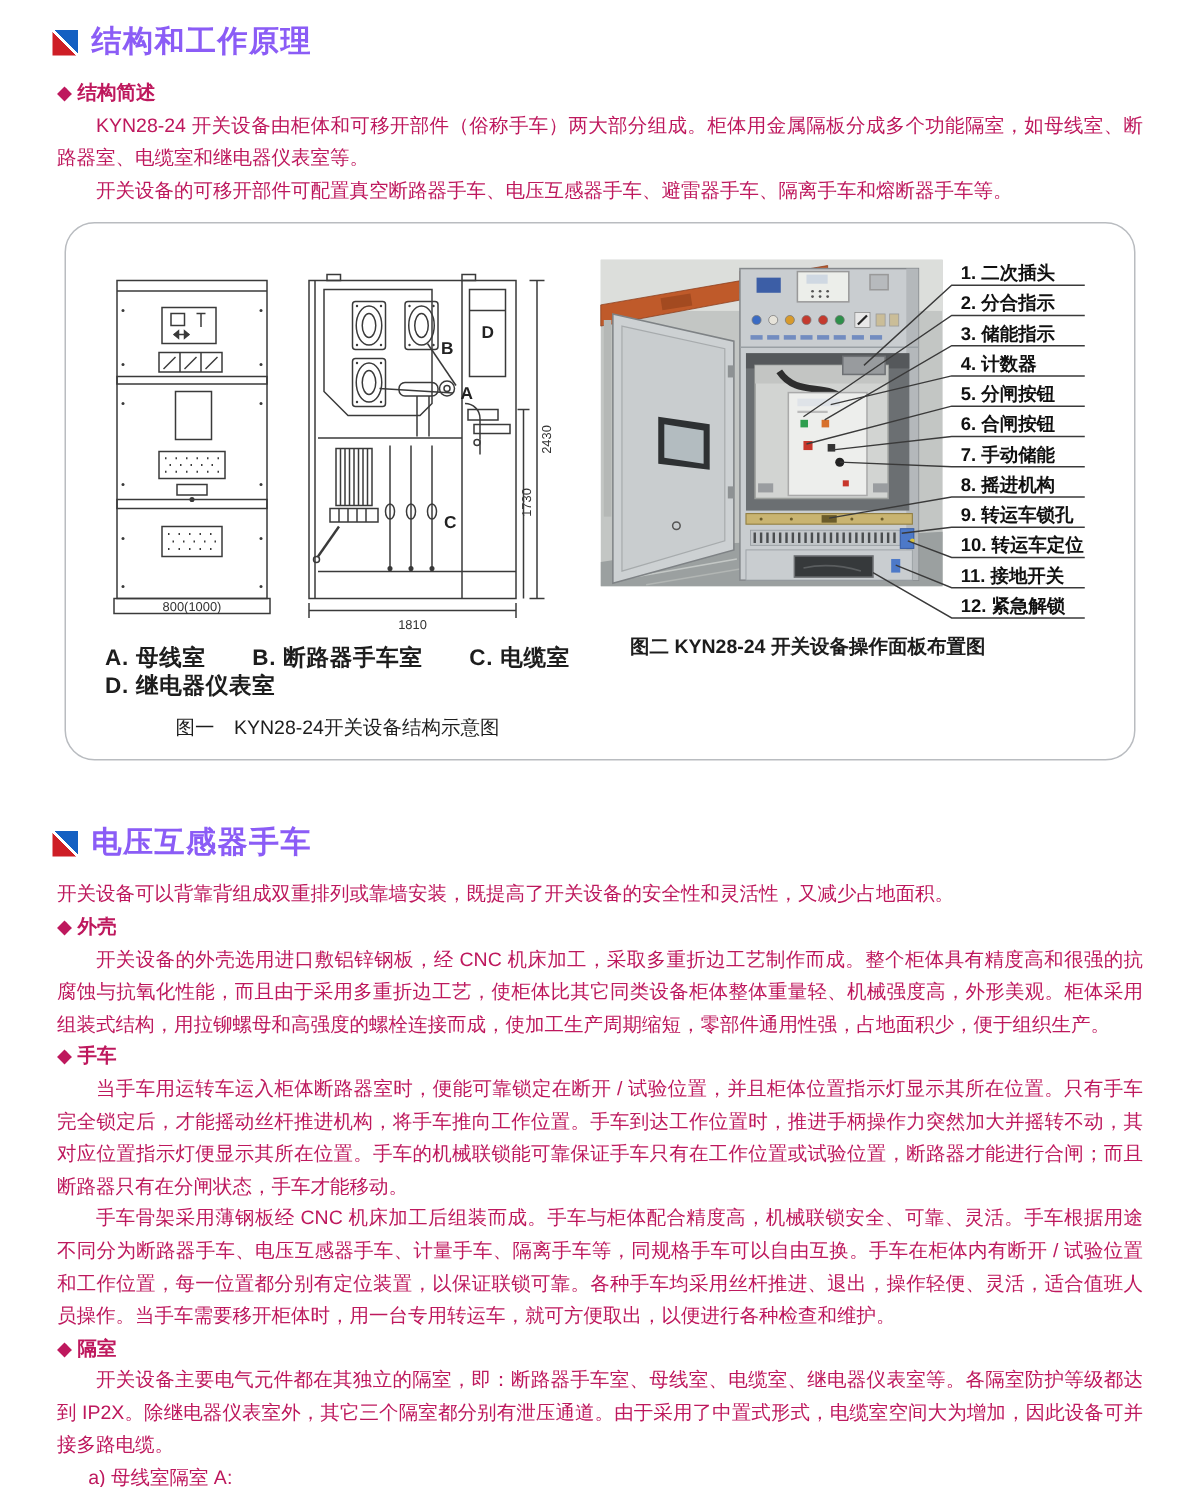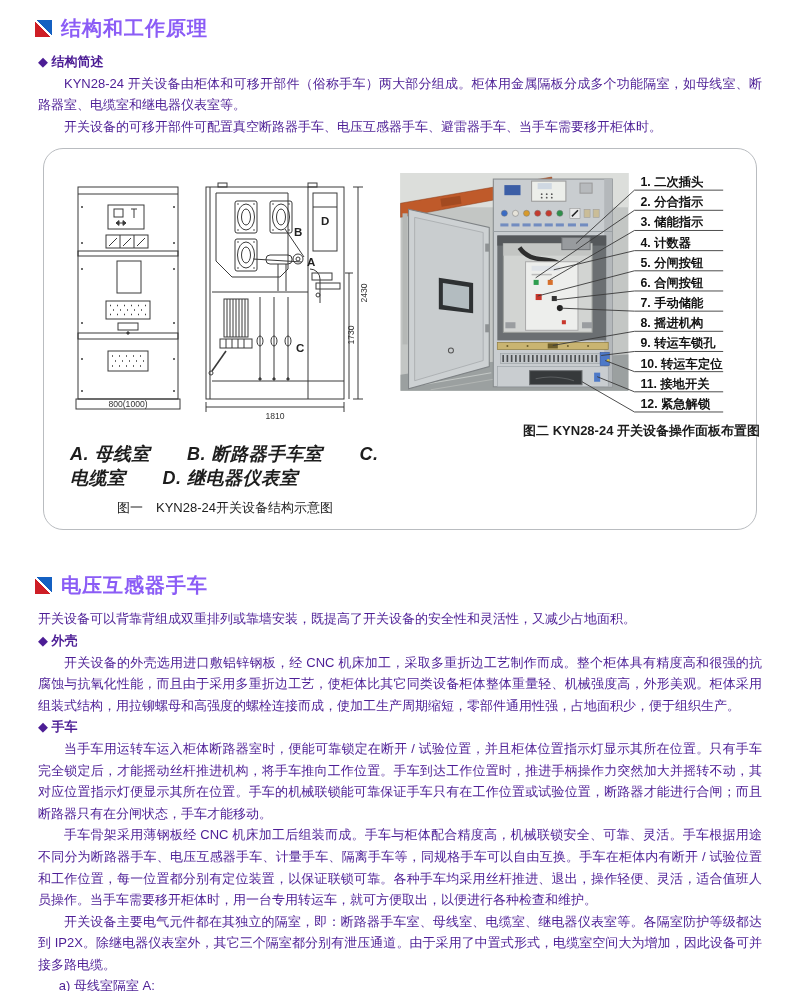--- a/index.html
+++ b/index.html
@@ -9,30 +9,30 @@
     font-family:"Liberation Sans","DejaVu Sans",sans-serif;
     -webkit-font-smoothing:antialiased;
   }
   .page{width:800px;min-height:991px;box-sizing:border-box;padding:0 38px 14px 38px;}
   
   .sec-hdr{display:flex;align-items:center;gap:9px;margin:16px 0 11px -3px;}
   .sec-hdr .sq-icon{width:17px;height:17px;flex:0 0 17px;
     background:linear-gradient(to bottom left,#1460c2 0 47%,#ffffff 47% 53%,#ce1e26 53% 100%);}
   .sec-hdr h1{margin:0;font-size:20px;line-height:24px;font-weight:bold;color:#8b5cf6;letter-spacing:1px;}
   
-  p{margin:0;font-size:13px;line-height:21.6px;text-align:justify;color:#4c1d95;}
+  p{margin:0;font-size:13px;line-height:21.6px;text-align:justify;color:#be185d;}
   p.sub{font-weight:bold;text-align:left;}
   p.para{text-indent:2em;}
   p.subitem{padding-left:1.6em;text-align:left;}
   
   .fig-box{border:1px solid #b9bcc0;border-radius:20px;margin:11px 5px 0 5px;
     padding:24px 6px 12px 12px;display:flex;align-items:flex-start;}
   .fig-col1{width:338px;flex:0 0 338px;}
-  .fig-col2{width:360px;flex:0 0 360px;margin-left:6px;text-align:right;}
-  .legend{font-size:18px;font-weight:bold;margin:21px 0 0 14px;letter-spacing:.5px;font-style:italic;}
+  .fig-col2{width:360px;flex:0 0 360px;margin-left:6px;}
+  .legend{font-size:15px;font-weight:bold;margin:8px 0 0 14px;letter-spacing:.5px;}
   .caption{font-size:13px;font-weight:normal;text-align:center;margin-top:9px;}
   .caption2{font-size:13px;font-weight:bold;margin-top:7px;padding-left:20px;}
   svg{display:block;}
   svg text{font-family:"Liberation Sans","DejaVu Sans",sans-serif;}
   .callout{font-size:12.2px;font-weight:bold;fill:#111;}
   .dimtxt{font-size:8.6px;fill:#333;}
   .roomtxt{font-size:11.5px;font-weight:bold;fill:#222;}
   .spacer2{height:27px;}
 </style>
 </head>
@@ -40,21 +40,21 @@
 
 <div class="page">
 
   <div class="sec-hdr">
     <span class="sq-icon"></span>
     <h1>结构和工作原理</h1>
   </div>
 
   <p class="sub">◆ 结构简述</p>
   <p class="para">KYN28-24 开关设备由柜体和可移开部件（俗称手车）两大部分组成。柜体用金属隔板分成多个功能隔室，如母线室、断路器室、电缆室和继电器仪表室等。</p>
-  <p class="para">开关设备的可移开部件可配置真空断路器手车、电压互感器手车、避雷器手车、当手车需要移开柜体时。</p>
+  <p class="para">开关设备的可移开部件可配置真空断路器手车、电压互感器手车、避雷器手车、隔离手车和熔断器手车等。</p>
 
   <div class="fig-box">
 
     <div class="fig-col1">
       <svg width="338" height="248" viewBox="0 0 330 248">
 
         <g stroke="#3a3a3a" fill="none" stroke-width="1">
           <rect x="18" y="14" width="100" height="212"></rect>
           <line x1="18" y1="21" x2="118" y2="21"></line>
           <rect x="18" y="78" width="100" height="5"></rect>
@@ -347,16 +347,17 @@
     <span class="sq-icon"></span>
     <h1>电压互感器手车</h1>
   </div>
 
   <p>开关设备可以背靠背组成双重排列或靠墙安装，既提高了开关设备的安全性和灵活性，又减少占地面积。</p>
   <p class="sub">◆ 外壳</p>
   <p class="para">开关设备的外壳选用进口敷铝锌钢板，经 CNC 机床加工，采取多重折边工艺制作而成。整个柜体具有精度高和很强的抗腐蚀与抗氧化性能，而且由于采用多重折边工艺，使柜体比其它同类设备柜体整体重量轻、机械强度高，外形美观。柜体采用组装式结构，用拉铆螺母和高强度的螺栓连接而成，使加工生产周期缩短，零部件通用性强，占地面积少，便于组织生产。</p>
   <p class="sub">◆ 手车</p>
   <p class="para">当手车用运转车运入柜体断路器室时，便能可靠锁定在断开 / 试验位置，并且柜体位置指示灯显示其所在位置。只有手车完全锁定后，才能摇动丝杆推进机构，将手车推向工作位置。手车到达工作位置时，推进手柄操作力突然加大并摇转不动，其对应位置指示灯便显示其所在位置。手车的机械联锁能可靠保证手车只有在工作位置或试验位置，断路器才能进行合闸；而且断路器只有在分闸状态，手车才能移动。</p>
   <p class="para">手车骨架采用薄钢板经 CNC 机床加工后组装而成。手车与柜体配合精度高，机械联锁安全、可靠、灵活。手车根据用途不同分为断路器手车、电压互感器手车、计量手车、隔离手车等，同规格手车可以自由互换。手车在柜体内有断开 / 试验位置和工作位置，每一位置都分别有定位装置，以保证联锁可靠。各种手车均采用丝杆推进、退出，操作轻便、灵活，适合值班人员操作。当手车需要移开柜体时，用一台专用转运车，就可方便取出，以便进行各种检查和维护。</p>
+  <p class="sub">◆ 隔室</p>
   <p class="para">开关设备主要电气元件都在其独立的隔室，即：断路器手车室、母线室、电缆室、继电器仪表室等。各隔室防护等级都达到 IP2X。除继电器仪表室外，其它三个隔室都分别有泄压通道。由于采用了中置式形式，电缆室空间大为增加，因此设备可并接多路电缆。</p>
   <p class="subitem">a) 母线室隔室 A:</p>
 
 </div>
 
 </body></html>

